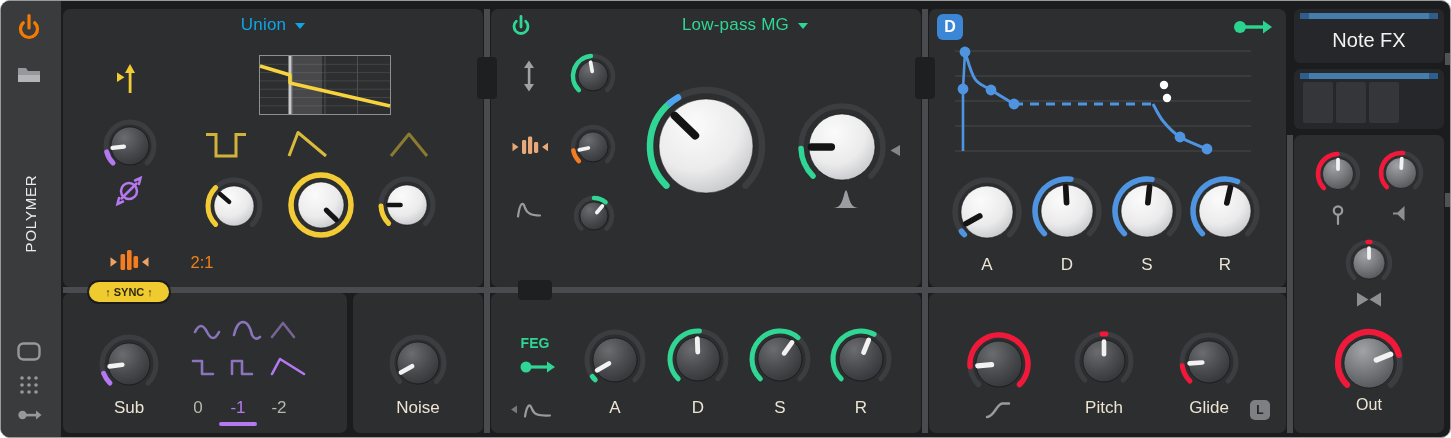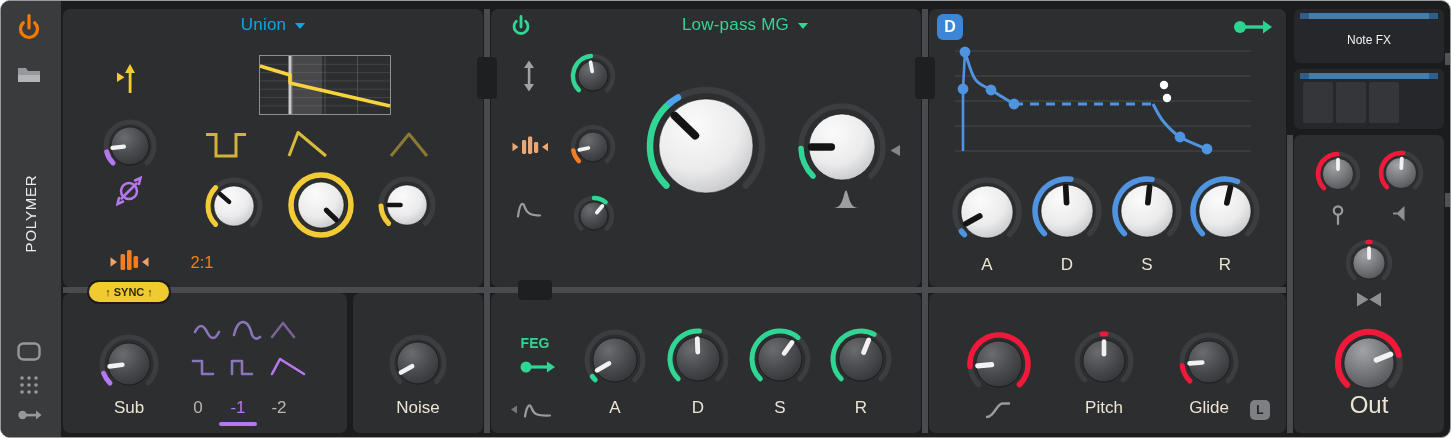--- a/index.html
+++ b/index.html
@@ -110,26 +110,26 @@
   <div class="txt lbl" style="left:1126px;top:252px;width:40px;height:24px">S</div>
   <div class="txt lbl" style="left:1204px;top:252px;width:40px;height:24px">R</div>
 
   <div class="txt lbl" style="left:1063px;top:395px;width:80px;height:24px">Pitch</div>
   <div class="txt lbl" style="left:1168px;top:395px;width:80px;height:24px">Glide</div>
   <div class="badge" style="left:1249px;top:399px;width:20px;height:20px;background:#7e7f83;color:#222325;font-size:12px;border-radius:5px">
     <span>L</span>
       </div>
 
   <div class="fxbar" style="left:1299px;top:12px;width:138px"></div>
-  <div class="txt" style="left:1293px;top:22px;width:150px;height:34px;color:#f2f2f2;font-size:12px;font-weight:500">Note FX</div>
+  <div class="txt" style="left:1293px;top:22px;width:150px;height:34px;color:#f2f2f2;font-size:20px;font-weight:500">Note FX</div>
   <div class="fxbar" style="left:1299px;top:72px;width:138px"></div>
   <div class="slot" style="left:1302px;top:81px"></div>
   <div class="slot" style="left:1335px;top:81px"></div>
   <div class="slot" style="left:1368px;top:81px"></div>
-  <div class="txt lbl" style="left:1328px;top:392px;width:80px;height:24px;font-size:24px">Out</div>
+  <div class="txt lbl" style="left:1328px;top:392px;width:80px;height:24px;font-size:16px">Out</div>
 
   <div class="wavebox">
     <svg id="wave-svg" width="130" height="58" viewBox="0 0 130 58">
           <line x1="0" y1="8.3" x2="130" y2="8.3" stroke="#434446" stroke-width="1"></line>
           <line x1="0" y1="16.6" x2="130" y2="16.6" stroke="#434446" stroke-width="1"></line>
           <line x1="0" y1="24.9" x2="130" y2="24.9" stroke="#434446" stroke-width="1"></line>
           <line x1="0" y1="33.2" x2="130" y2="33.2" stroke="#434446" stroke-width="1"></line>
           <line x1="0" y1="41.5" x2="130" y2="41.5" stroke="#434446" stroke-width="1"></line>
           <line x1="0" y1="49.8" x2="130" y2="49.8" stroke="#434446" stroke-width="1"></line>
           <line x1="32.5" y1="0" x2="32.5" y2="58" stroke="#4e4f51" stroke-width="1"></line>

